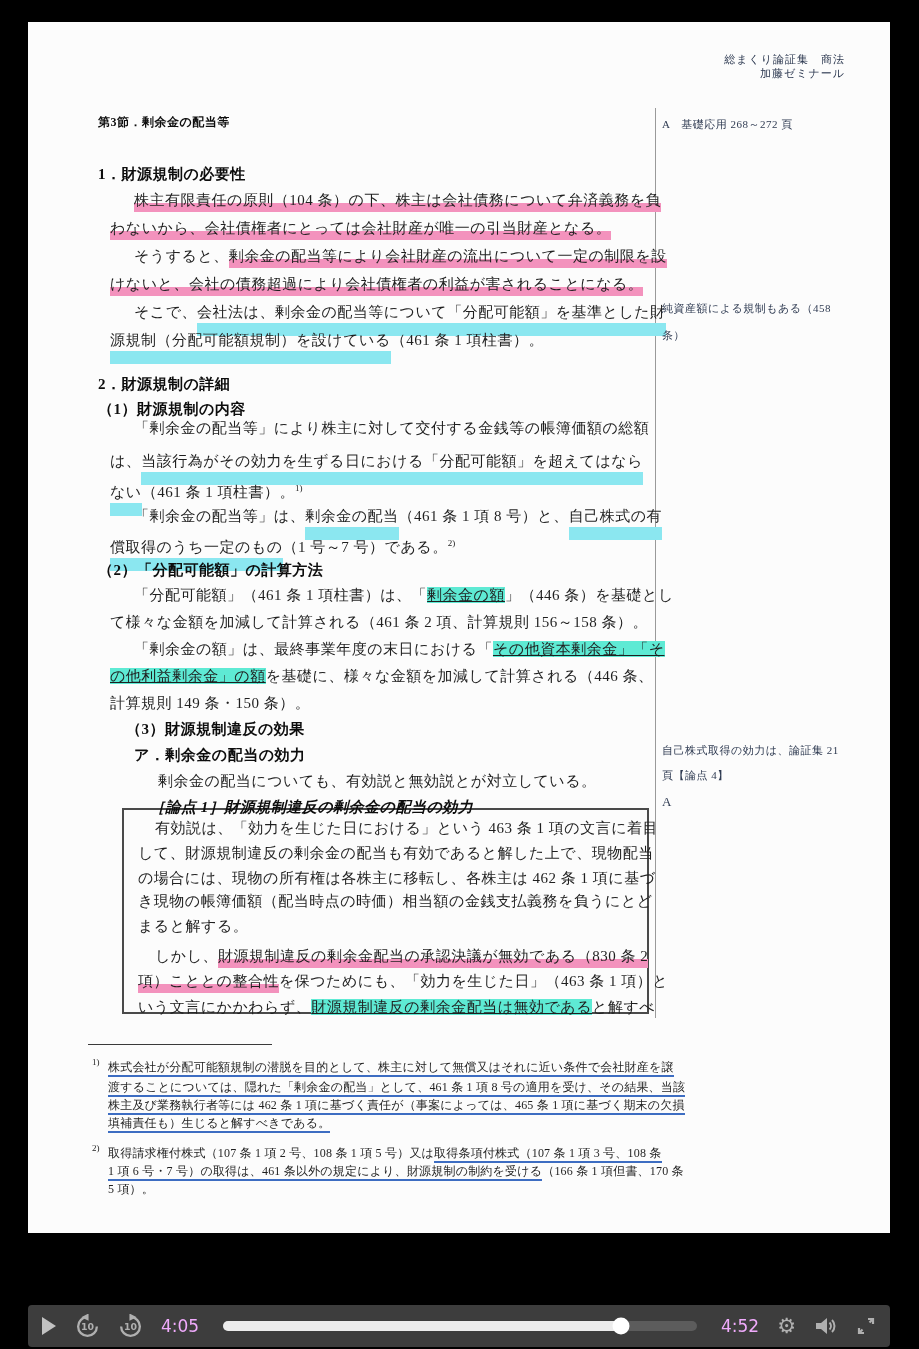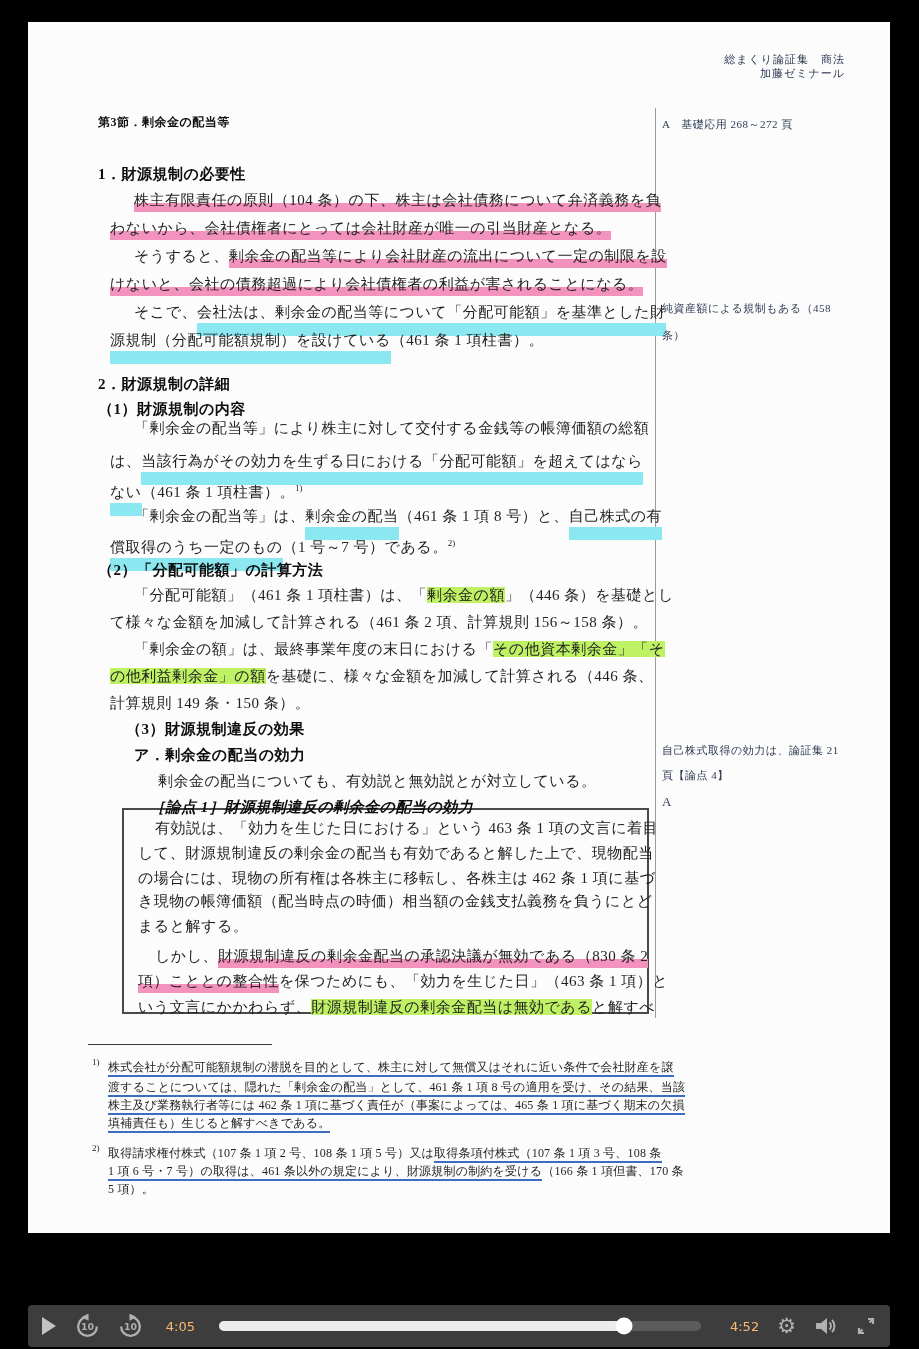--- a/index.html
+++ b/index.html
@@ -11,37 +11,37 @@
        font-size:11px;line-height:14px;color:#2c3850;letter-spacing:1px;}
   .dline{position:absolute;white-space:nowrap;font-size:15px;line-height:20px;
          color:#1f1f1f;letter-spacing:0.5px;}
   .dline.bold{font-weight:bold;color:#0d0d0d;}
   .dline.margin{font-size:11px;color:#2f3b52;letter-spacing:0.5px;}
   .dline.fnote{font-size:12px;color:#1f1f1f;letter-spacing:0.2px;}
   .hl-pink{background:linear-gradient(180deg,rgba(0,0,0,0) 55%,#f392bd 55%);
            padding-bottom:4px;}
   .hl-cyan{background:linear-gradient(180deg,rgba(0,0,0,0) 58%,#8be7f0 58%);
            padding-bottom:16px;}
-  .hl-cyanbg{background:#bef264;}
+  .hl-cyanbg{background:#5eead4;text-decoration:underline;}
   .hl-blueul{border-bottom:2.5px solid #3d6dc2;padding-bottom:1px;}
   .sup{font-size:9px;vertical-align:super;letter-spacing:0;}
   .vrule{position:absolute;left:627px;top:86px;width:1px;height:910px;background:#9a9a9a;}
   .ronbox{position:absolute;left:94px;top:786px;width:527px;height:206px;
           border:2px solid #4a4a4a;box-sizing:border-box;background:transparent;}
   .fnsep{position:absolute;left:60px;top:1022px;width:184px;height:1px;background:#3a3a3a;}
   .pageno{position:absolute;left:0;top:1172px;width:862px;text-align:center;
           font-size:15px;color:#222;letter-spacing:1px;}
   
   .player-bar{position:absolute;left:28px;top:1305px;width:862px;height:42px;
               background:#3d3d3d;border-radius:4px;display:flex;align-items:center;
               padding:0 14px;box-sizing:border-box;gap:18px;
               font-family:"DejaVu Sans","Liberation Sans",sans-serif;}
   .pbtn{background:none;border:none;padding:0;margin:0;cursor:pointer;
         display:flex;align-items:center;justify-content:center;color:#b0b0b0;}
-  .ptime{font-size:13px;color:#fdba74;min-width:34px;text-align:right;}
+  .ptime{font-size:17px;color:#f0abfc;min-width:34px;text-align:right;}
   .ptrack{flex:1;height:10px;background:#5c5c5c;border-radius:6px;position:relative;
           margin:0 6px;}
   .pfill{position:absolute;left:0;top:0;height:100%;background:#ececec;border-radius:6px;}
   .phandle{position:absolute;top:50%;width:17px;height:17px;background:#fff;
            border-radius:50%;transform:translate(-50%,-50%);}
   .gearglyph{font-size:21px;line-height:21px;color:#b0b0b0;
              font-family:"DejaVu Sans",sans-serif;}
 </style>
 </head>
 <body>

